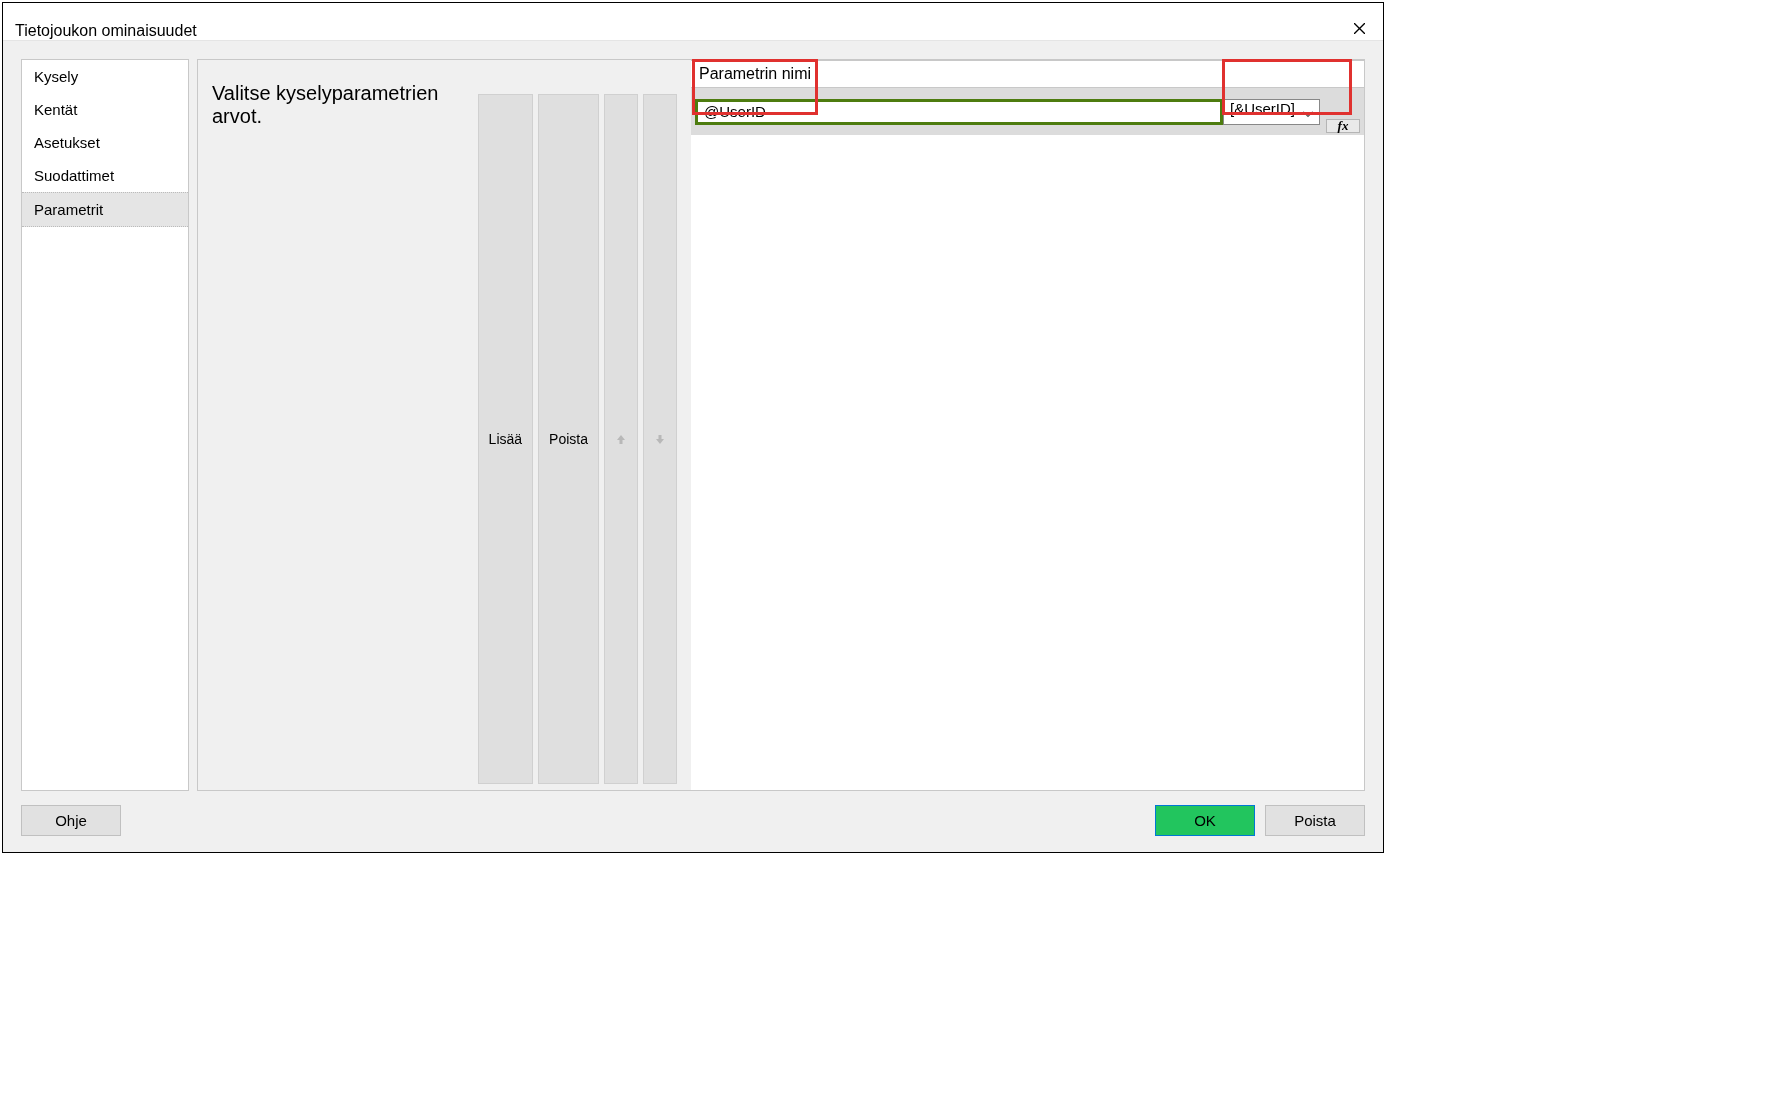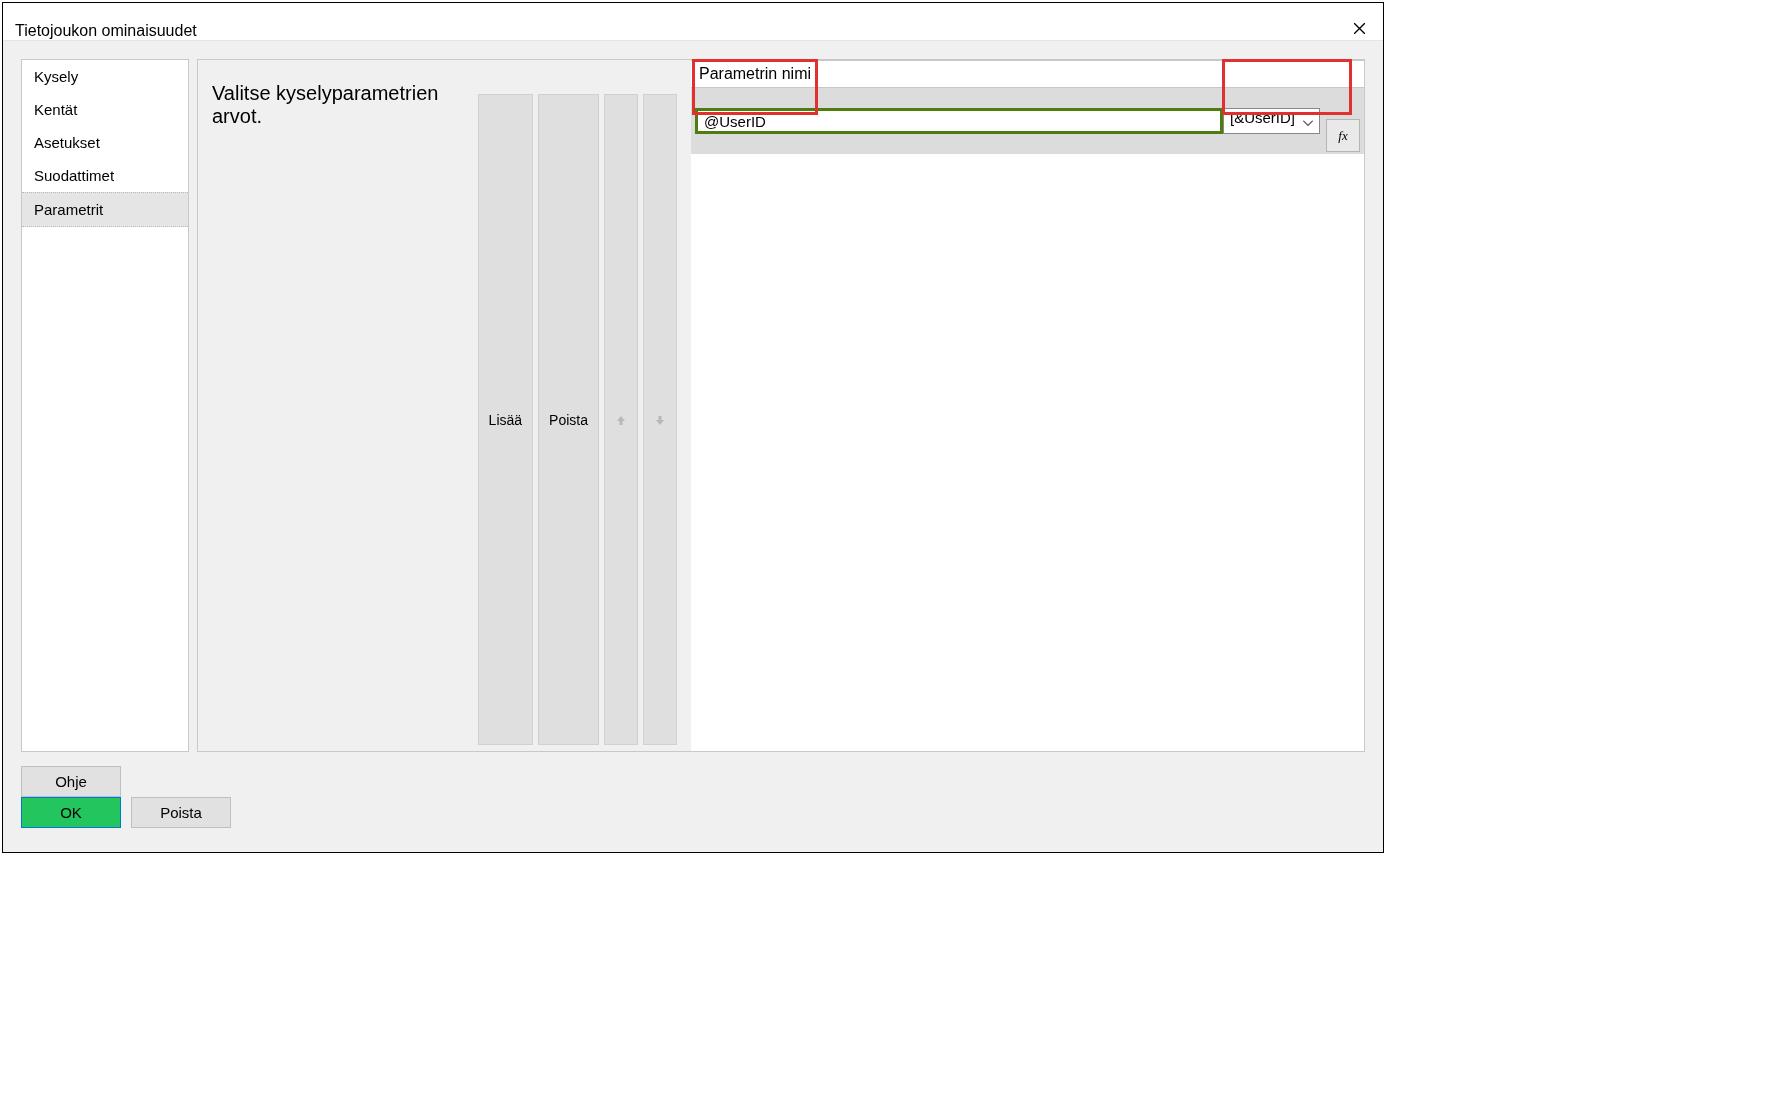--- a/index.html
+++ b/index.html
@@ -164,29 +164,29 @@
     }
     .dropdown-chevron {
       position: absolute;
       right: 6px;
       top: 50%;
       transform: translateY(-50%);
       color: #555;
     }
     .fx-btn {
       width: 34px;
-      height: 33px;
+      height: 14px;
       background: #e9e9e9;
       border: 1px solid #b5b5b5;
       cursor: pointer;
       display: flex;
       align-items: center;
       justify-content: center;
       font-style: italic;
-      font-weight: normal;
+      font-weight: bold;
       font-size: 13px;
       font-family: "Times New Roman", serif;
       margin-top: 29px;
     }
     .highlight-name {
       position: absolute;
       border: 3px solid #e0312f;
       top: -2px;
       left: 1px;
       width: 126px;
@@ -198,23 +198,22 @@
       border: 3px solid #e0312f;
       top: -2px;
       left: 531px;
       width: 130px;
       height: 56px;
       pointer-events: none;
     }
     .footer {
       display: flex;
       justify-content: space-between;
-      align-items: flex-start;
-      padding: 14px 18px 24px 18px;
-      flex-direction: column;
+      align-items: flex-end;
+      padding: 14px 18px 16px 18px;
     }
     .footer-left, .footer-right {
       display: flex;
       gap: 10px;
     }
     .btn {
       min-width: 100px;
       padding: 6px 18px;
       background: #e1e1e1;
       border: 1px solid #c0c0c0;

